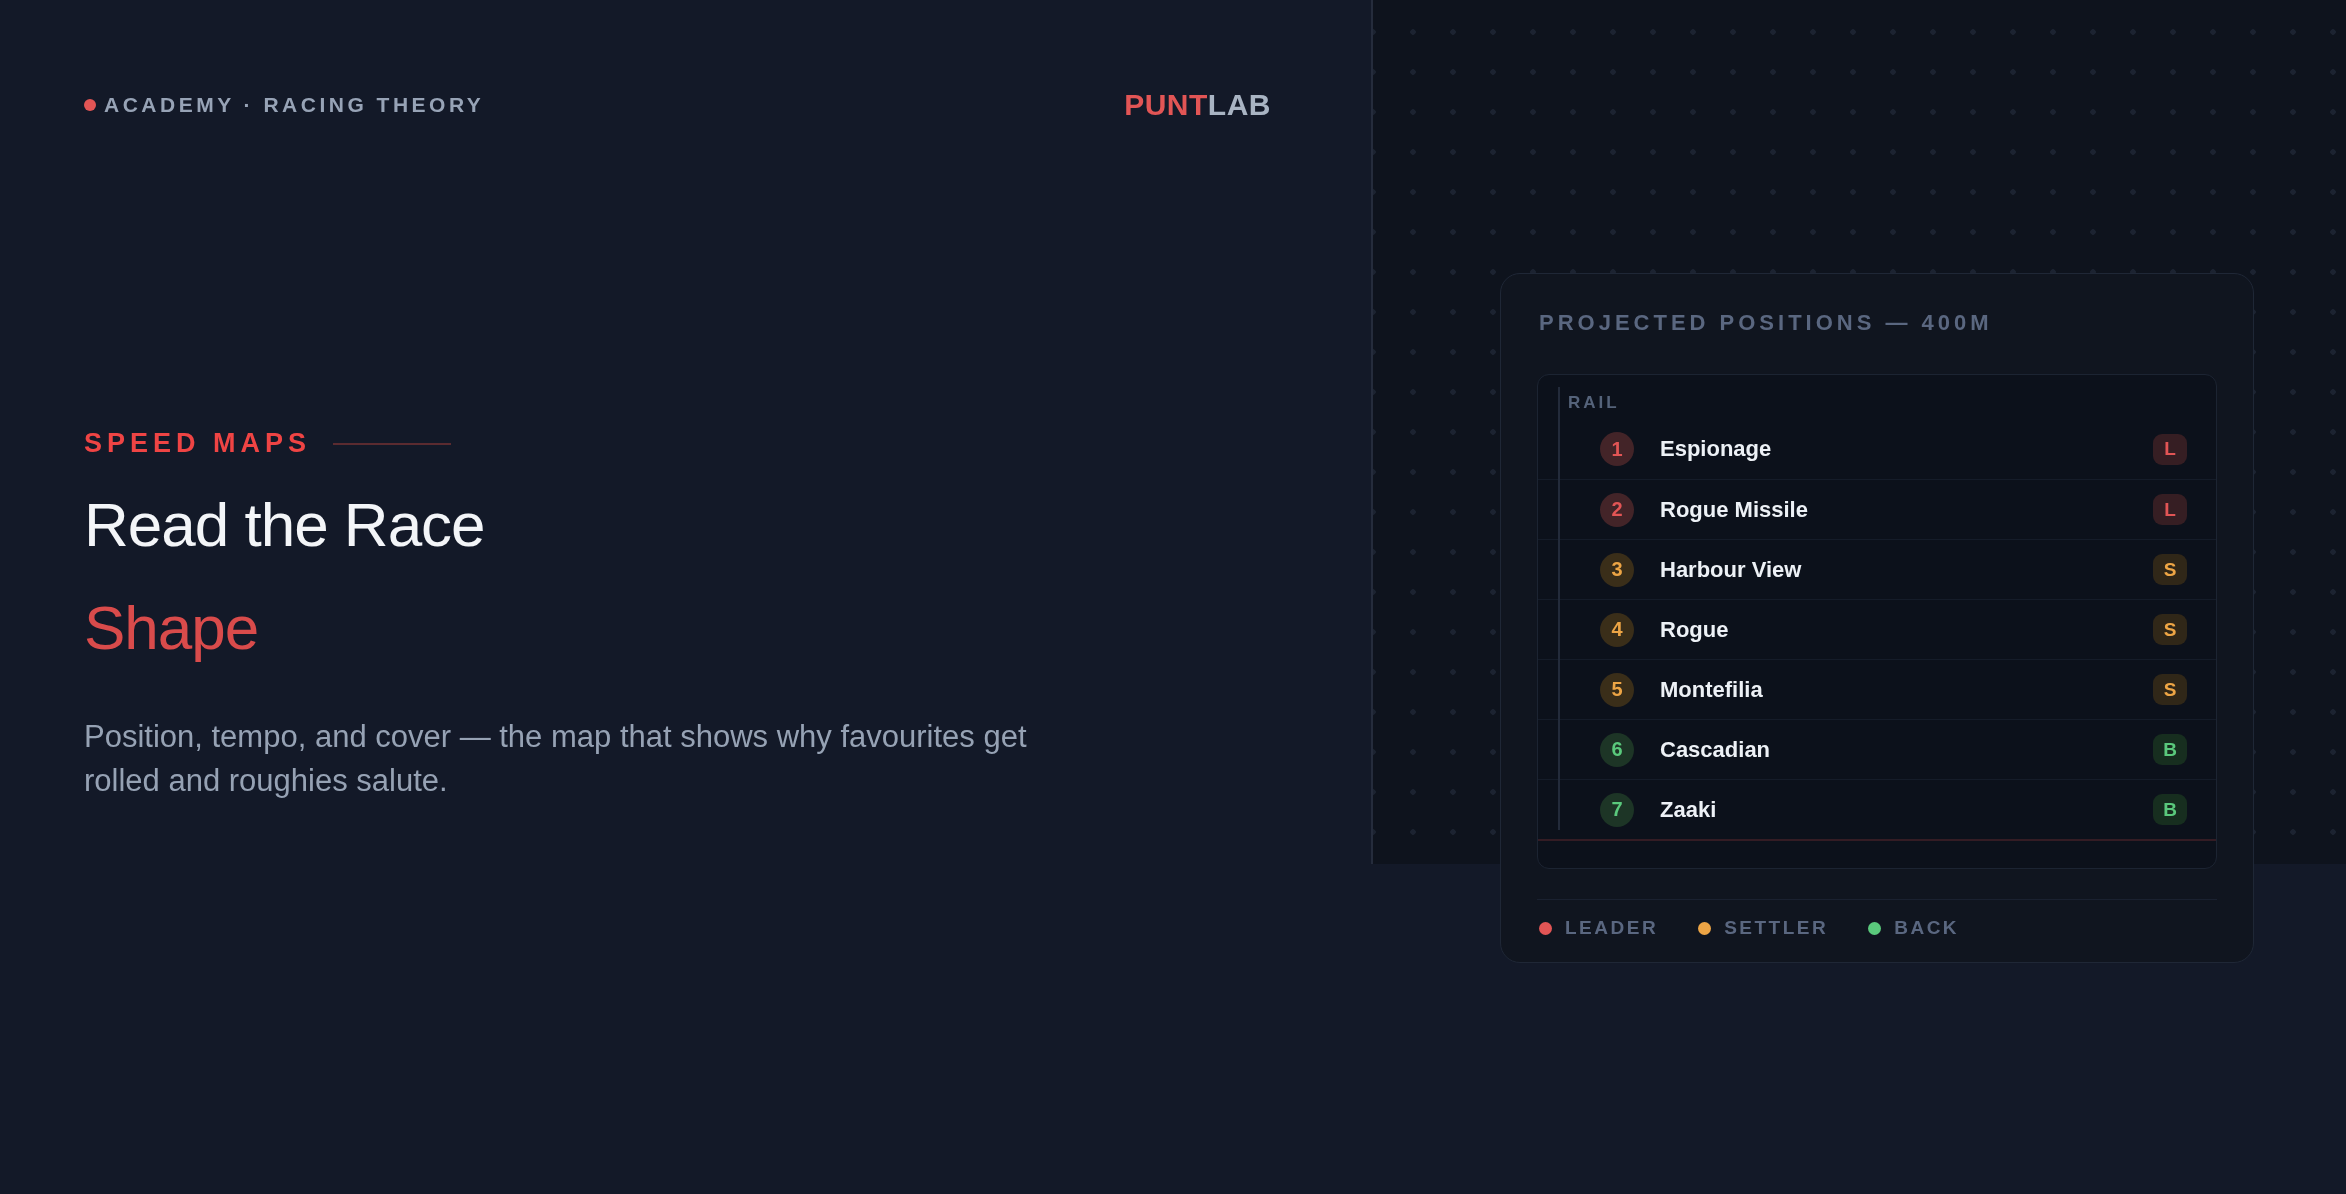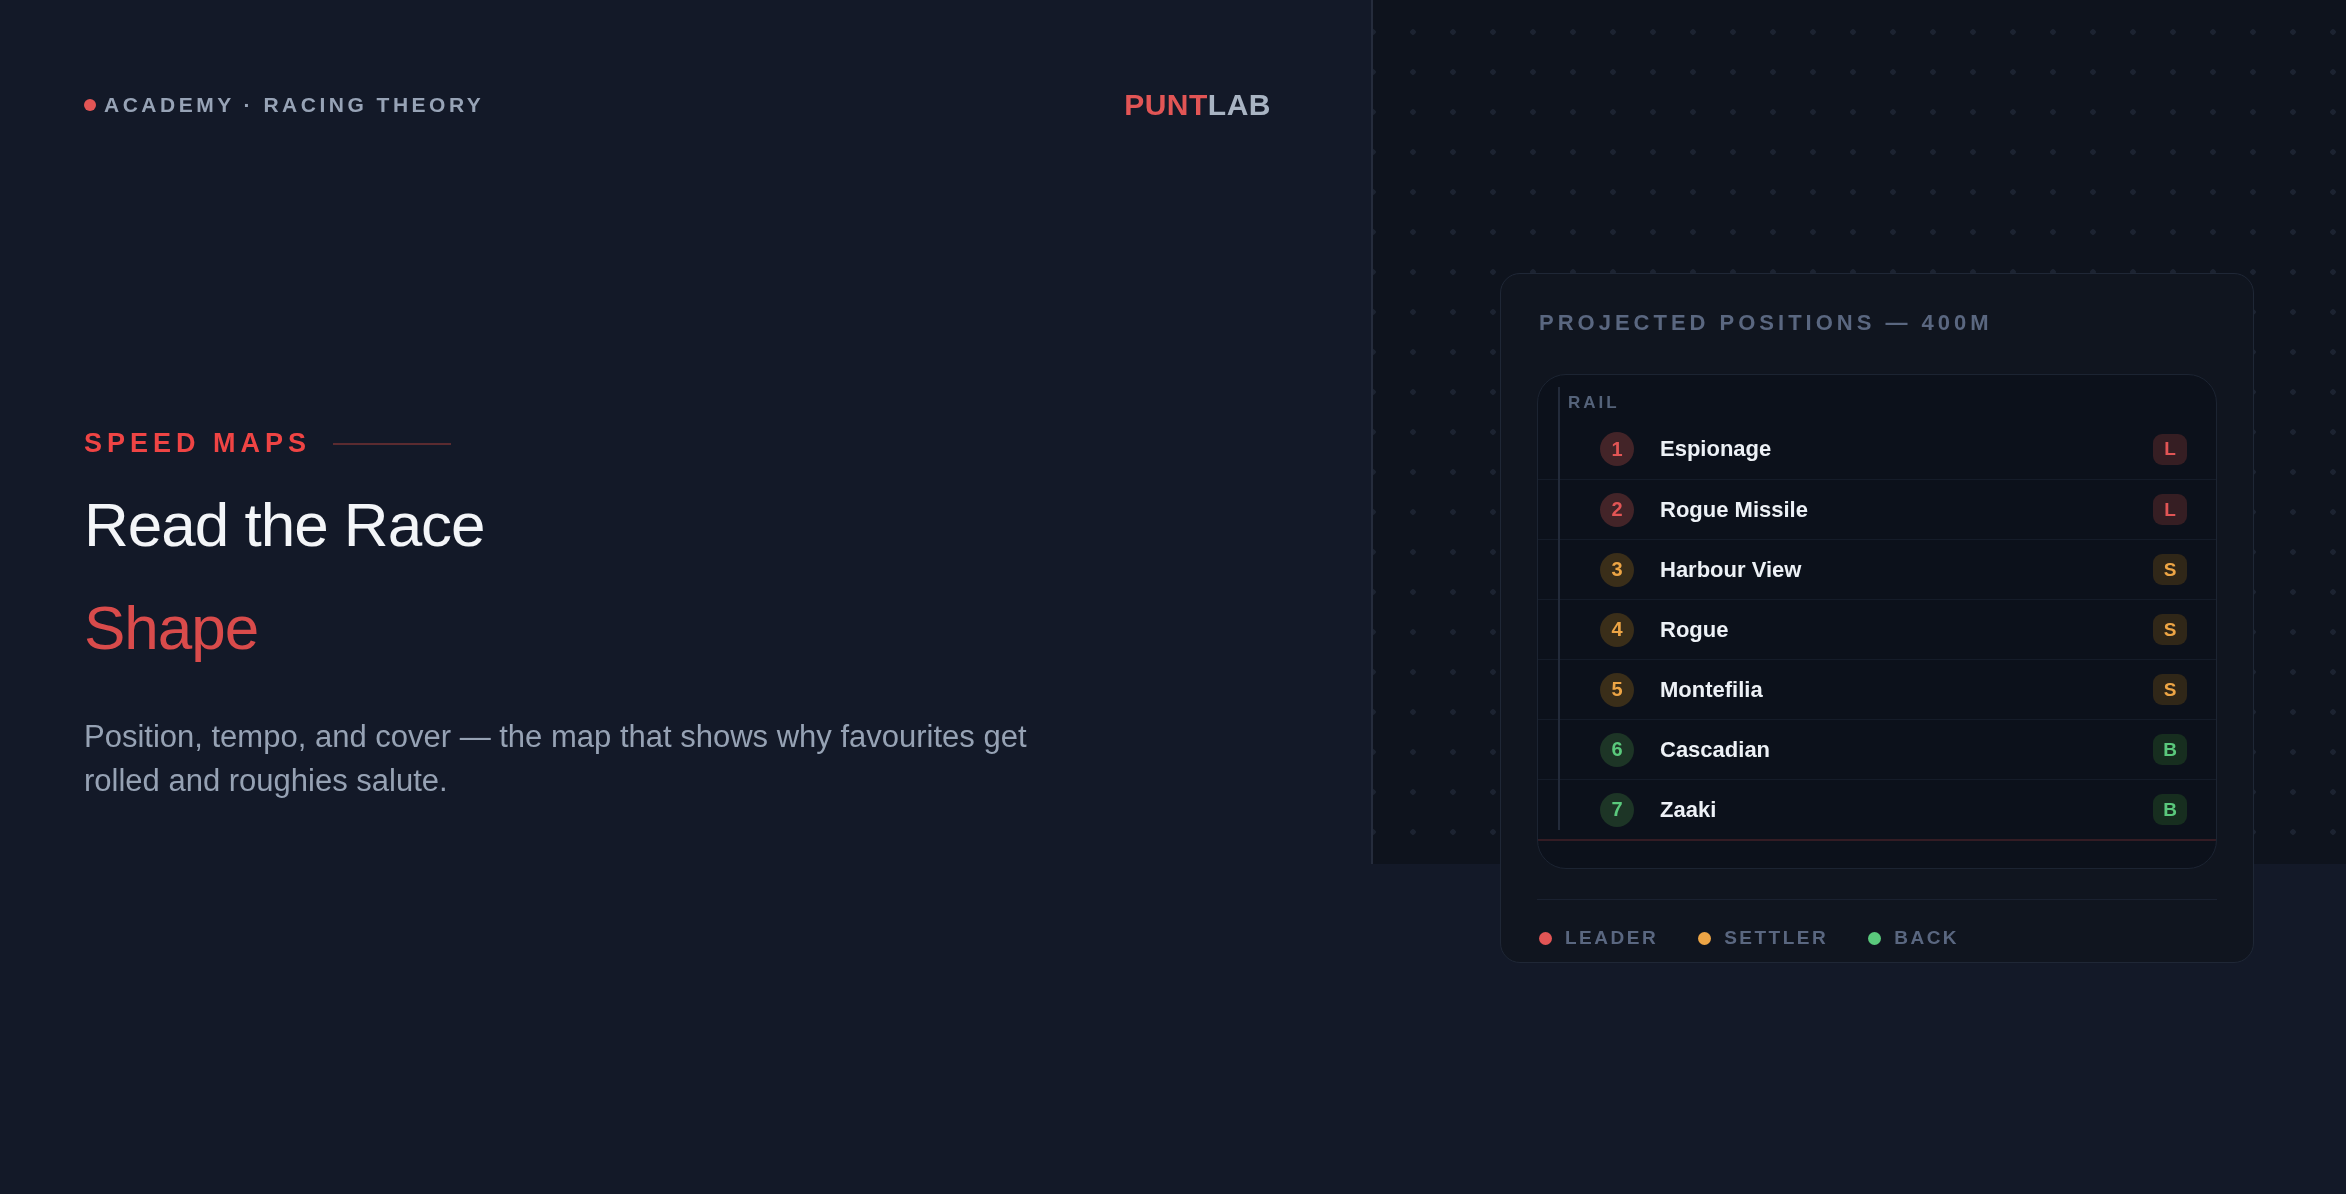--- a/index.html
+++ b/index.html
@@ -81,21 +81,21 @@
   .panel-title {
     font-size:22px; font-weight:bold; letter-spacing:4px; color:#5a6780;
     padding-left:2px;
   }
   .card {
     position:relative;
     margin-top:38px;
     height:495px;
     background:#0c111b;
     border:1px solid #1c2432;
-    border-radius:29px;
+    border-radius:12px;
     overflow:hidden;
   }
   .rail-line {
     position:absolute; left:20px; top:12px; bottom:38px;
     width:2px; background:#232b3b;
   }
   .rail-label {
     padding:18px 0 0 30px;
     font-size:17px; font-weight:bold; letter-spacing:3px; color:#55637a;
   }
@@ -122,21 +122,21 @@
   .leader  .pos-circle { background:#432428; color:#e25555; }
   .leader  .tag-badge  { background:#361e23; color:#e25555; }
   .settler .pos-circle { background:#3a2e19; color:#eda545; }
   .settler .tag-badge  { background:#302718; color:#eda545; }
   .back    .pos-circle { background:#1d3526; color:#5ac97c; }
   .back    .tag-badge  { background:#172e1f; color:#5ac97c; }
   .finish-line { height:2px; background:rgba(217,75,75,0.20); }
 
   .panel-divider { margin-top:30px; height:1px; background:#1a2130; }
   .legend {
-    margin-top:27px; display:flex; gap:40px;
+    margin-top:17px; display:flex; gap:40px;
     padding-left:2px;
   }
   .legend-item { display:flex; align-items:center; gap:13px; }
   .legend-dot { width:13px; height:13px; border-radius:50%; }
   .legend-dot.leader  { background:#e25555; }
   .legend-dot.settler { background:#eda545; }
   .legend-dot.back    { background:#5ac97c; }
   .legend-label {
     font-size:19px; font-weight:bold; letter-spacing:2.5px; color:#5a6780;
   }

